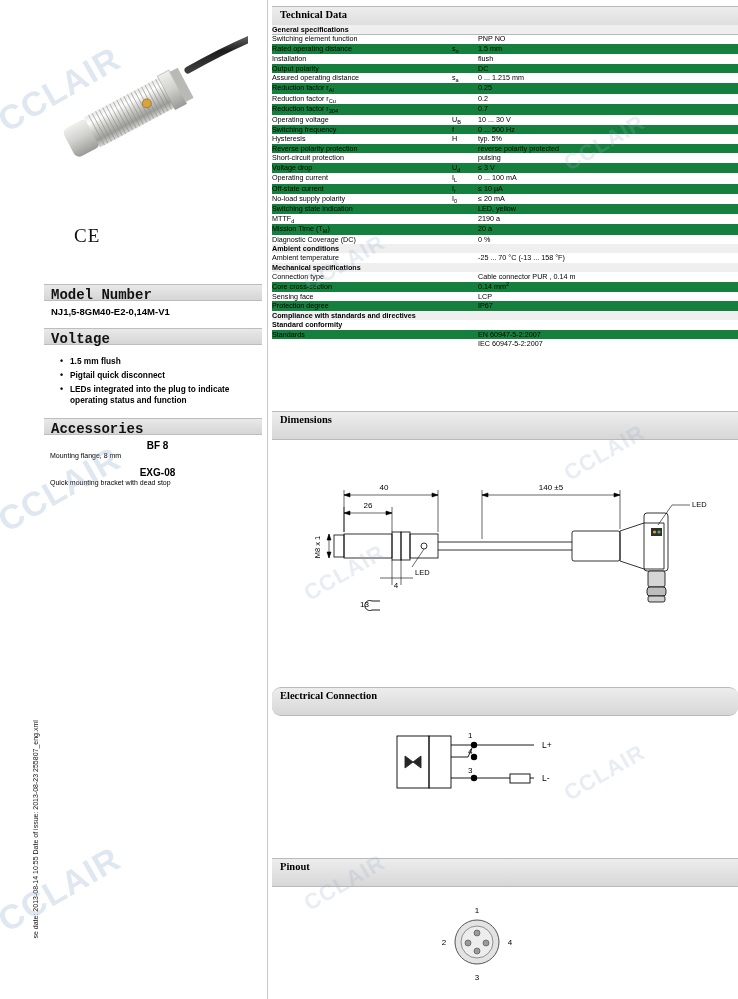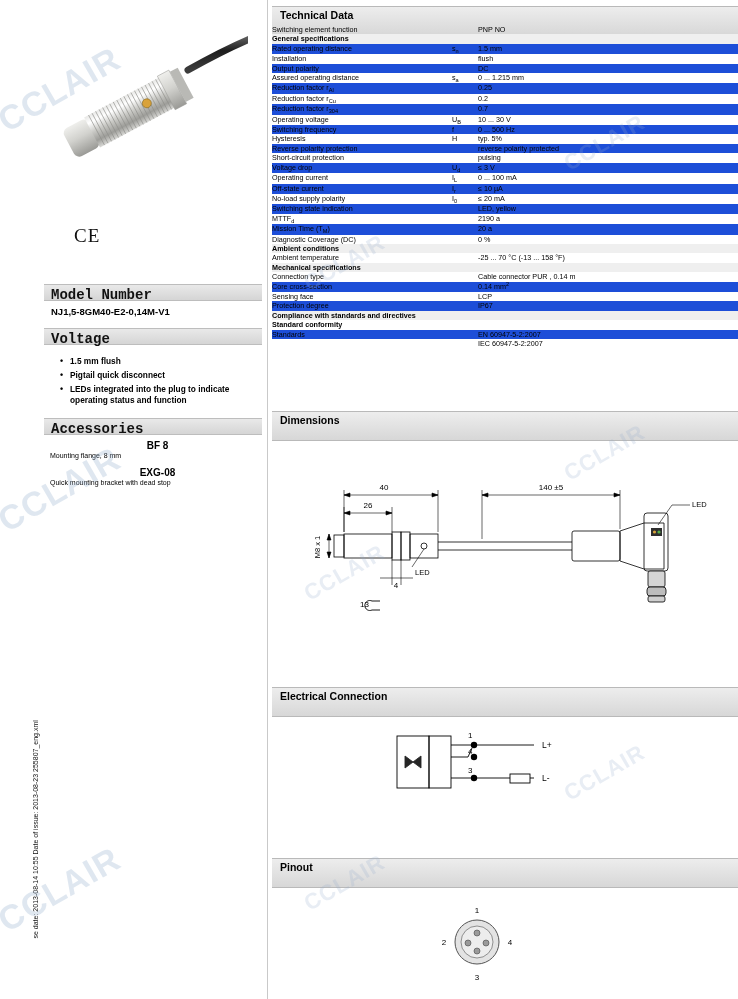--- a/index.html
+++ b/index.html
@@ -80,45 +80,45 @@
     transform-origin: 50% 50%;
     font-size:7px;
     white-space:nowrap;
     color:#111;
   }
 
   
   .rsec {
     background: linear-gradient(to bottom, #ededed, #d7d7d7);
     border-top:1px solid #b9b9b9; border-bottom:1px solid #b9b9b9;
-    font-weight:bold; font-size:10.5px; padding:2px 0 14px 8px;
+    font-weight:bold; font-size:10.5px; padding:2px 0 14px 8px;font-family:Liberation Serif, serif;
   }
   #techdata-header { position:absolute; left:0; top:6px; width:466px; }
 
   table.spec {
     position:absolute; left:0; top:25px; width:466px;
     border-collapse:collapse; font-size:7.2px;
   }
   table.spec td { padding:0 0 0 0; vertical-align:top; line-height:9.4px; height:9.4px; }
   td.group { font-weight:bold; padding-left:8px; background:#efefef; }
   td.label { padding-left:20px; width:180px; }
   td.sym   { width:26px; }
   td.val   { }
   tr.shade td { background:#efefef; }
-  tr.shade td.label, tr.shade td.sym, tr.shade td.val { background:#1d4ed8; }
+  tr.shade td.label, tr.shade td.sym, tr.shade td.val { background:#15803d; }
 
   sub { font-size:5.6px; vertical-align: baseline; position:relative; top:2px; }
   sup { font-size:5.6px; vertical-align: baseline; position:relative; top:-3px; }
 
   
   #dimensions-header { position:absolute; left:0; top:411px; width:466px; }
   .dim-area { position:absolute; left:0; top:435px; width:466px; height:240px; }
 
   
-  #electrical-header { position:absolute; left:0; top:687px; width:466px; }
+  #electrical-header { position:absolute; left:0; top:687px; width:466px;border-radius:9px; }
   .elec-area { position:absolute; left:0; top:712px; width:466px; height:130px; }
 
   
   #pinout-header { position:absolute; left:0; top:858px; width:466px; }
   .pinout-area { position:absolute; left:0; top:885px; width:466px; height:110px; }
 
   
   .wm {
     position:absolute;
     font-family:"Liberation Sans", sans-serif;
@@ -227,26 +227,26 @@
     <div class="footer-rot">se date: 2013-08-14 10:55   Date of issue: 2013-08-23   255807_eng.xml</div>
   </div>
 
   <div class="right-col">
 
     <div class="rsec" id="techdata-header">Technical Data</div>
 
     <table class="spec">
       <tbody id="spec-body">
           <tr>
+            <td class="group" colspan="3">General specifications</td>
+          </tr>
+          <tr>
             <td class="label">Switching element function</td>
             <td class="sym"></td>
             <td class="val">PNP          NO</td>
-          </tr>
-          <tr>
-            <td class="group" colspan="3">General specifications</td>
           </tr>
           <tr class="shade">
             <td class="label">Rated operating distance</td>
             <td class="sym">s<sub>n</sub></td>
             <td class="val">1.5 mm</td>
           </tr>
           <tr>
             <td class="label">Installation</td>
             <td class="sym"></td>
             <td class="val">flush</td>

